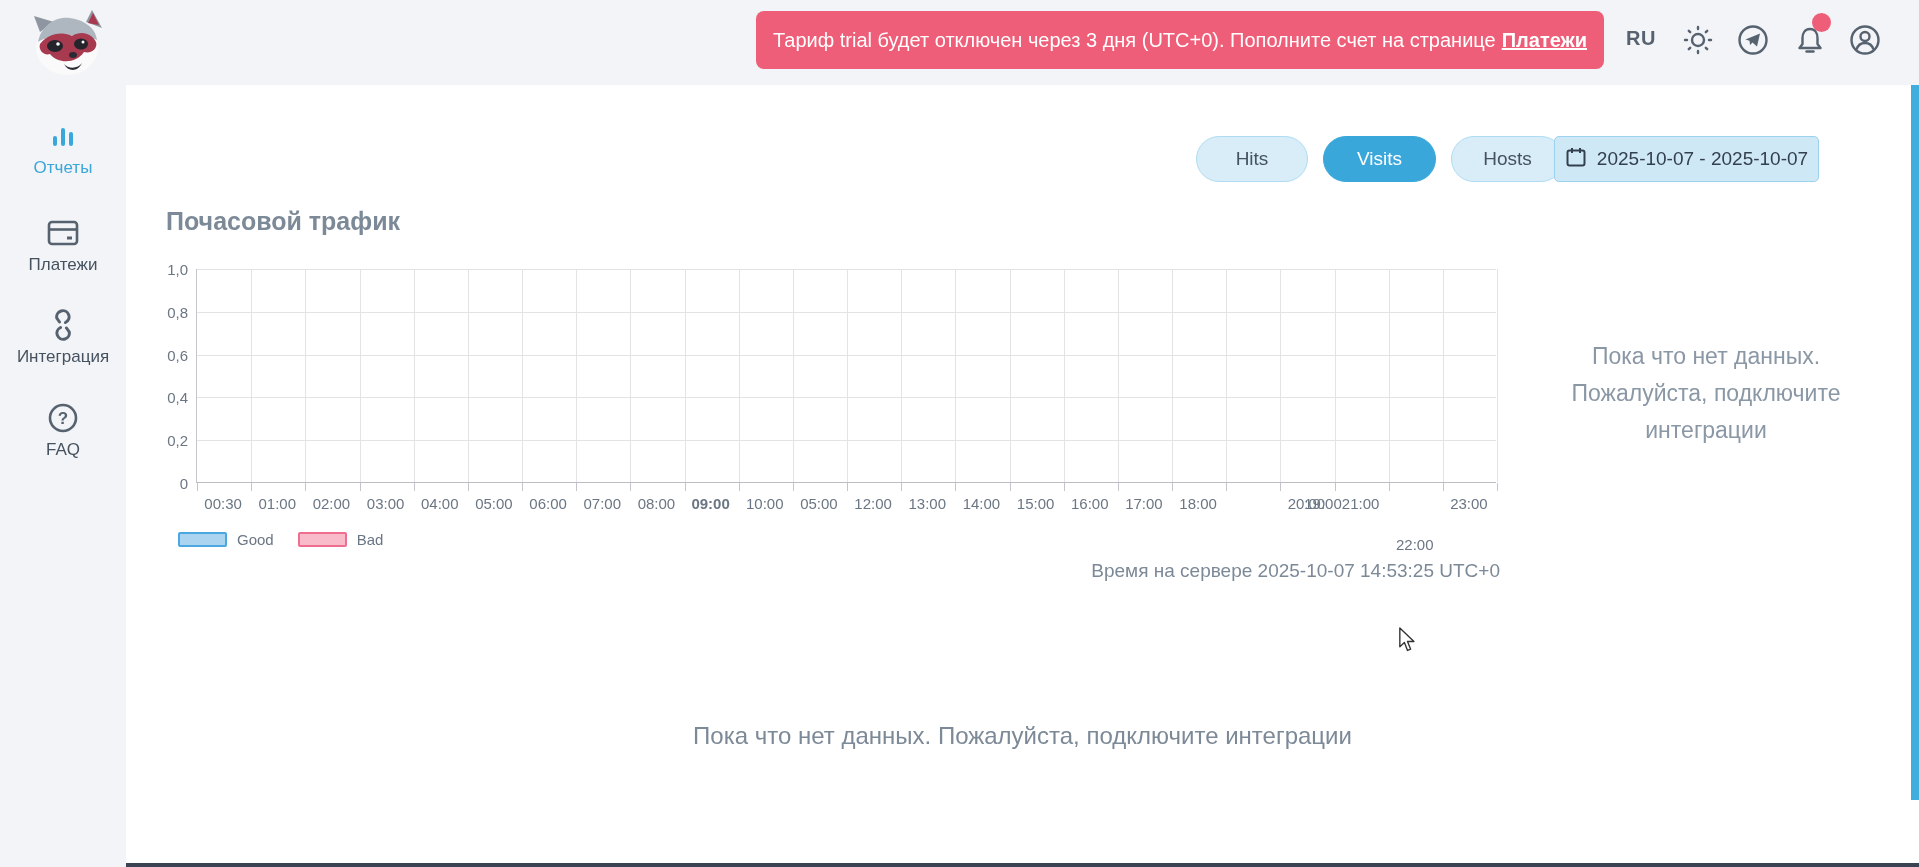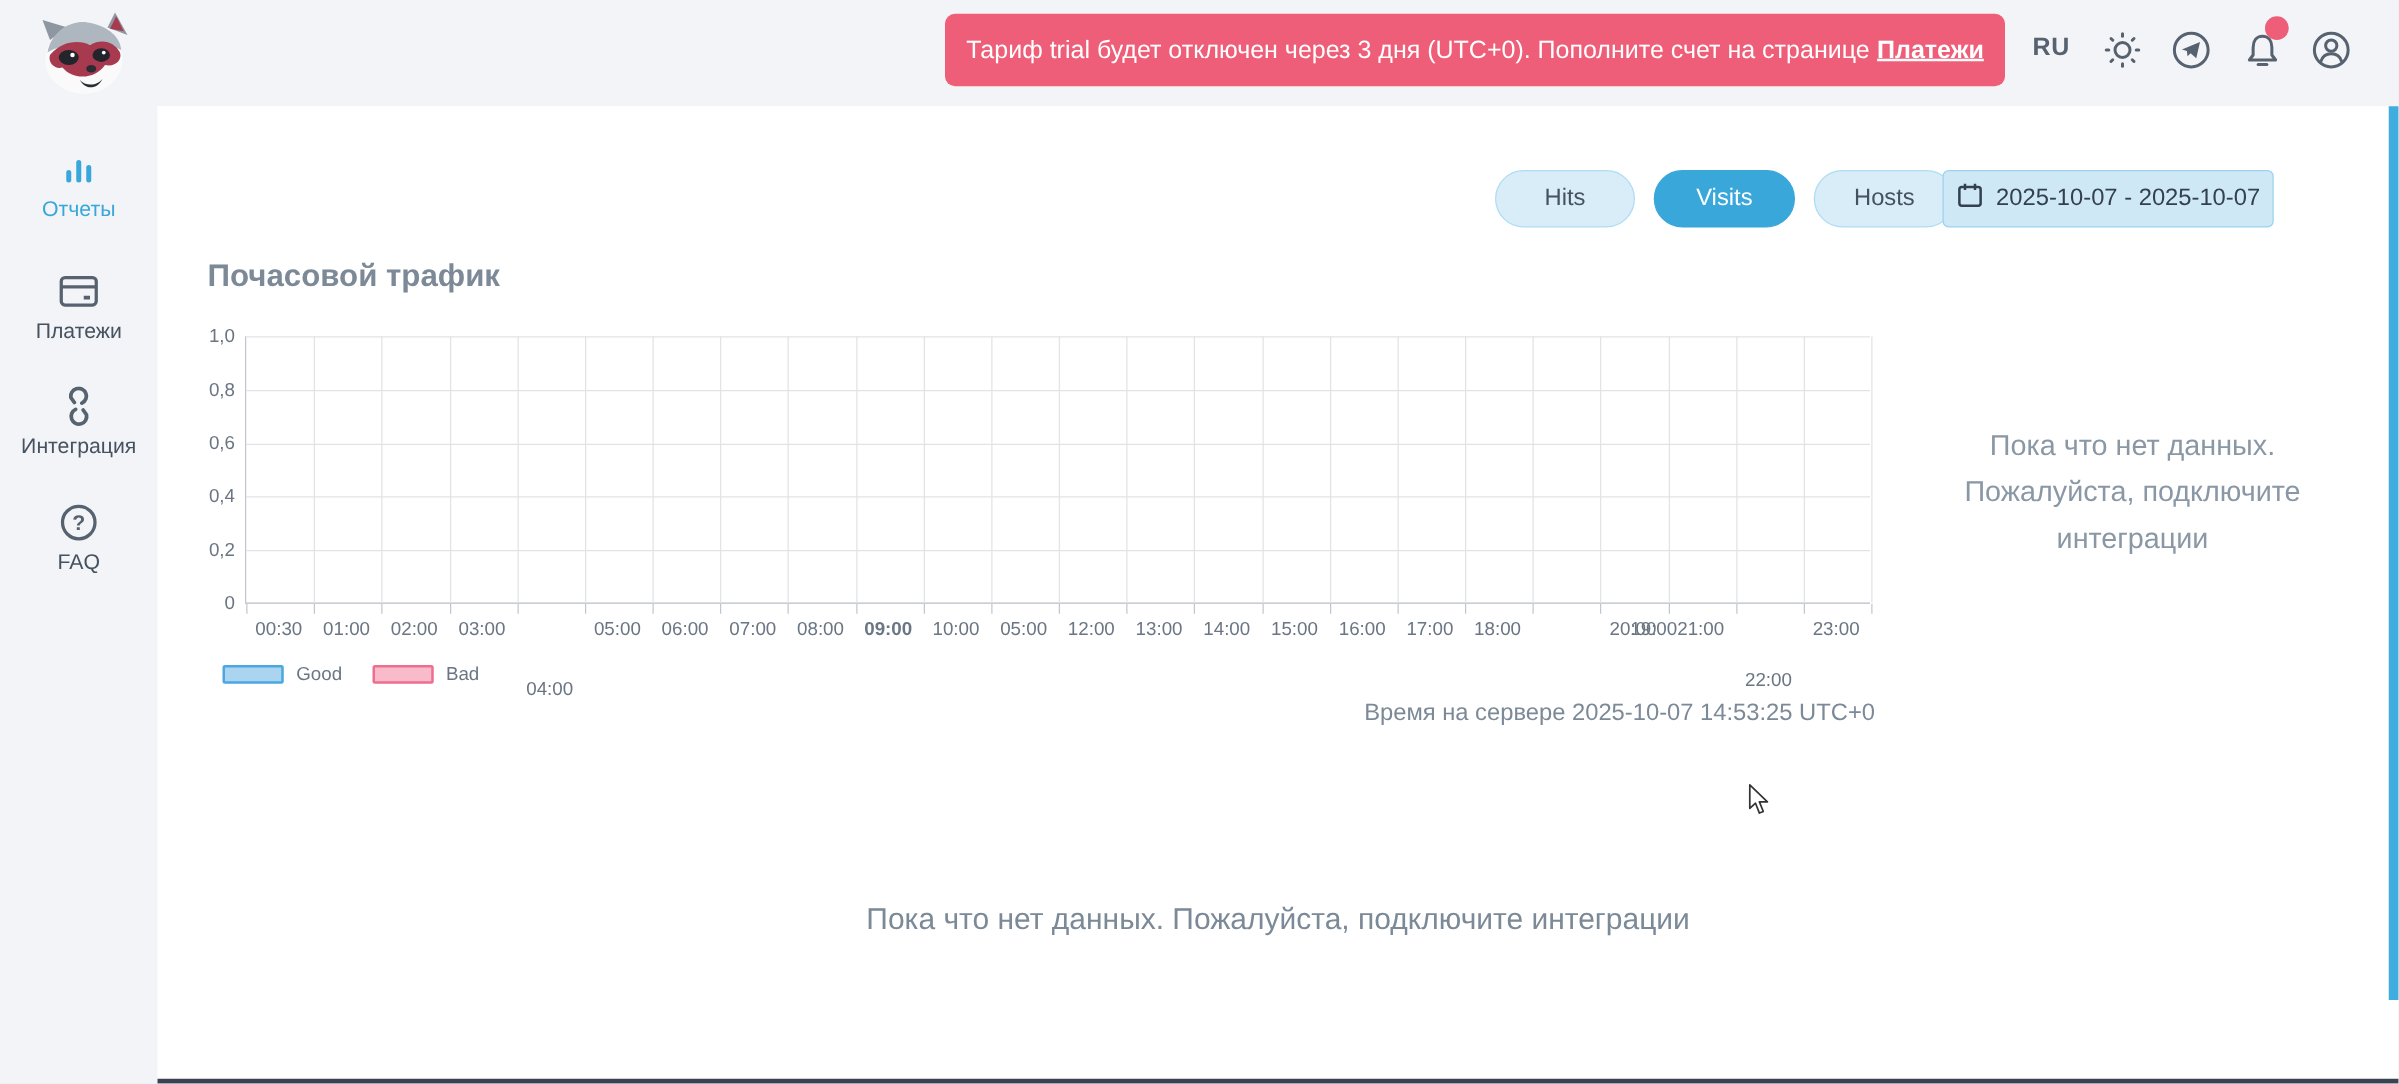--- a/index.html
+++ b/index.html
@@ -245,21 +245,21 @@
       <div class="ylab" style="left: 138px; top: 354.6px;">0,6</div>
       <div class="ylab" style="left: 138px; top: 397.4px;">0,4</div>
       <div class="ylab" style="left: 138px; top: 440.2px;">0,2</div>
       <div class="ylab" style="left: 138px; top: 483px;">0</div>
     </div>
   <div id="xlabels">
       <div class="xlab" style="left: 193.083px; top: 495px;">00:30</div>
       <div class="xlab" style="left: 247.25px; top: 495px;">01:00</div>
       <div class="xlab" style="left: 301.417px; top: 495px;">02:00</div>
       <div class="xlab" style="left: 355.583px; top: 495px;">03:00</div>
-      <div class="xlab" style="left: 409.75px; top: 495px; margin-top: 48px;">04:00</div>
+      <div class="xlab" style="left: 409.75px; top: 495px;">04:00</div>
       <div class="xlab" style="left: 463.917px; top: 495px;">05:00</div>
       <div class="xlab" style="left: 518.083px; top: 495px;">06:00</div>
       <div class="xlab" style="left: 572.25px; top: 495px;">07:00</div>
       <div class="xlab" style="left: 626.417px; top: 495px;">08:00</div>
       <div class="xlab" style="left: 680.583px; top: 495px; font-weight: bold;">09:00</div>
       <div class="xlab" style="left: 734.75px; top: 495px;">10:00</div>
       <div class="xlab" style="left: 788.917px; top: 495px;">05:00</div>
       <div class="xlab" style="left: 843.083px; top: 495px;">12:00</div>
       <div class="xlab" style="left: 897.25px; top: 495px;">13:00</div>
       <div class="xlab" style="left: 951.417px; top: 495px;">14:00</div>

